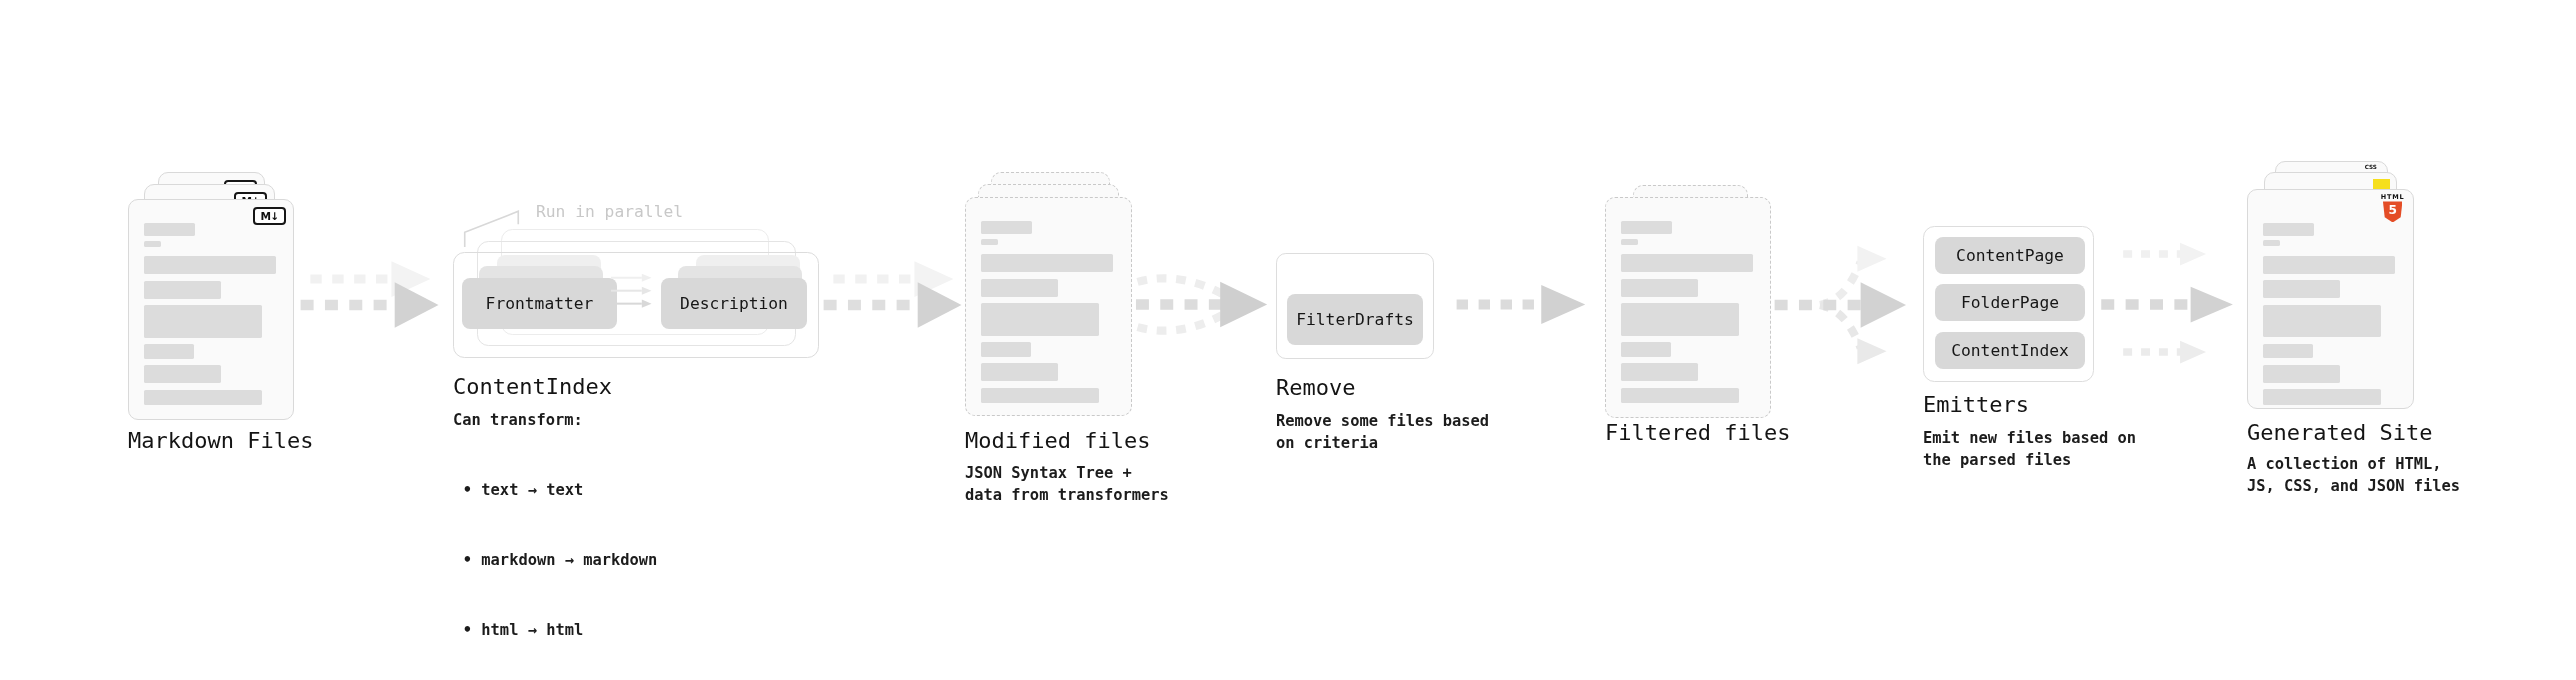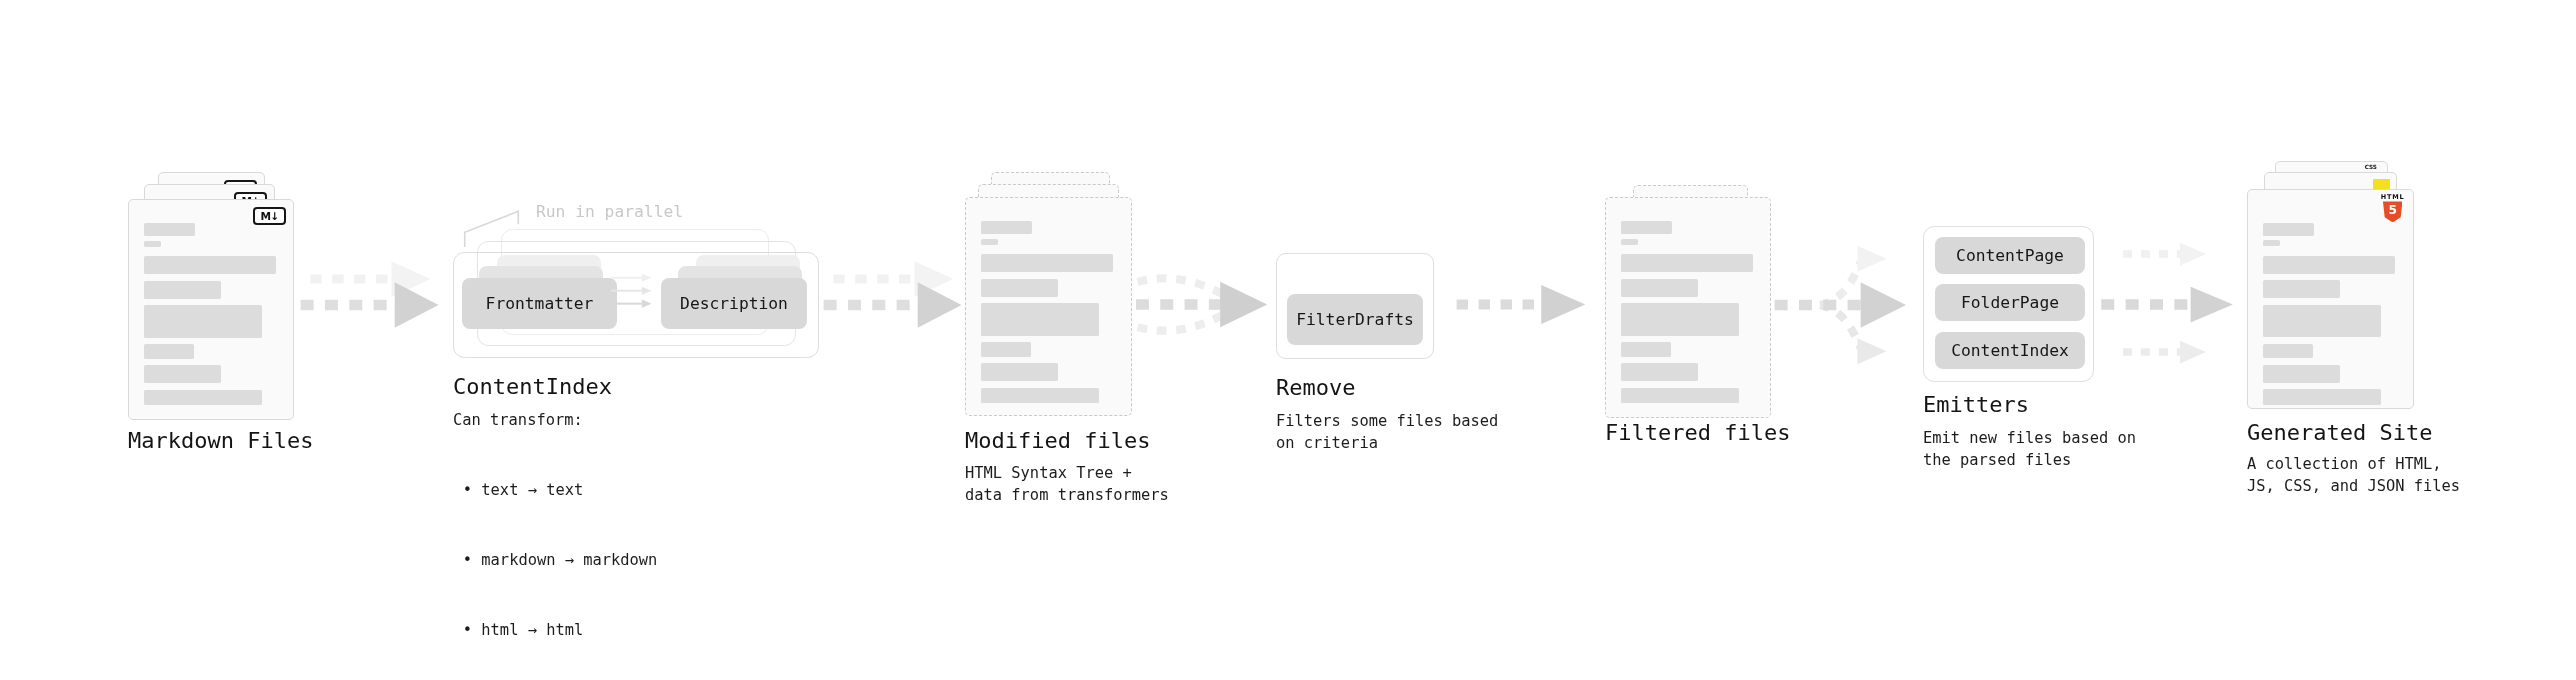--- a/index.html
+++ b/index.html
@@ -2,41 +2,41 @@
 <html style="font-size:13px"><head>
 <meta charset="utf-8">
 <style>
   html,body{margin:0;padding:0;}
   body{
     width:2576px;height:681px;position:relative;overflow:hidden;
     background:#ffffff;
     font-family:"DejaVu Sans Mono","Liberation Mono",monospace;
     color:#161616;
   }
-  .doc{position:absolute;background:#fafafa;border:1.6px solid #d9d9d9;border-radius:5px;box-sizing:border-box;}
+  .doc{position:absolute;background:#fafafa;border:1.6px solid #d9d9d9;border-radius:10px;box-sizing:border-box;}
   .doc.dashed{border-style:dashed;border-color:#c9c9c9;}
   .bars{position:absolute;left:15.4px;top:23px;}
   .bar{background:#dcdcdc;border-radius:1.6px;}
   .md-badge{
     position:absolute;top:6.5px;right:7.3px;width:32.5px;height:18.7px;background:#ffffff;
     border:2.4px solid #161616;border-radius:4.1px;box-sizing:border-box;
     display:flex;align-items:center;justify-content:center;
     font-family:"DejaVu Sans","Liberation Sans",sans-serif;font-weight:bold;font-size:10.6px;color:#111;
     letter-spacing:-0.8px;
   }
   .frame{position:absolute;border:1.6px solid #dddddd;border-radius:11.4px;box-sizing:border-box;}
   .frame.white{background:#ffffff;}
   .pbox{
     position:absolute;background:#d8d8d8;border-radius:8.1px;box-sizing:border-box;
     display:flex;align-items:center;justify-content:center;font-size:16.3px;color:#161616;white-space:nowrap;
   }
   .pbox.ghost1{background:#e4e4e4;}
   .pbox.ghost2{background:#efefef;}
   .title{position:absolute;font-size:22px;white-space:nowrap;color:#141414;}
-  .desc{position:absolute;font-size:15.4px;line-height:22px;white-space:nowrap;color:#1c1c1c;}
+  .desc{position:absolute;font-size:15.4px;line-height:22px;white-space:nowrap;color:#1c1c1c;font-weight:bold;}
   .desc .indent{margin-left:9.8px;margin-top:48px;}
   .callout-text{position:absolute;font-size:16.3px;color:#c8c8c8;white-space:nowrap;}
   svg.arrow{position:absolute;overflow:visible;}
   
   .css-badge{position:absolute;top:3.3px;right:6.5px;width:19.5px;text-align:center;}
   .css-badge .css-word{font-family:"DejaVu Sans","Liberation Sans",sans-serif;font-weight:bold;font-size:5.7px;line-height:5.7px;color:#111;}
   .css-badge .css-bar{height:2.4px;background:#2760e8;margin-top:0.8px;border-radius:0.8px;}
   .js-badge{position:absolute;top:5.7px;right:6.5px;width:17px;height:10.6px;background:#f6df1d;}
   .html5-badge{position:absolute;top:4.1px;right:8.1px;width:24.4px;text-align:center;}
   .html5-badge .html-word{font-family:"DejaVu Sans","Liberation Sans",sans-serif;font-weight:bold;font-size:6.5px;line-height:7.3px;letter-spacing:0.8px;color:#111;}
@@ -133,38 +133,38 @@
       <div class="bar" style="width:132px;height:18px;margin-bottom:6.5px;"></div>
       <div class="bar" style="width:77px;height:18px;margin-bottom:6.5px;"></div>
       <div class="bar" style="width:118px;height:32.5px;margin-bottom:6.5px;"></div>
       <div class="bar" style="width:50px;height:14.6px;margin-bottom:6.5px;"></div>
       <div class="bar" style="width:77px;height:18px;margin-bottom:6.5px;"></div>
       <div class="bar" style="width:118px;height:15.4px;"></div>
     </div>
   </div>
   <div class="title" style="left:965px;top:428px;">Modified files</div>
   <div class="desc" style="left:965px;top:462px;">
-    <div>HTML Syntax Tree +</div>
+    <div>JSON Syntax Tree +</div>
     <div>data from transformers</div>
   </div>
 </section>
 
 <svg class="arrow" style="left:1134px;top:264px;" width="140" height="81" viewBox="0 0 172 100">
   <path d="M4,22 C40,12 80,20 114,40" fill="none" stroke="#ededed" stroke-width="10" stroke-dasharray="12 12"></path>
   <path d="M4,78 C40,88 80,80 114,60" fill="none" stroke="#ededed" stroke-width="10" stroke-dasharray="12 12"></path>
   <line x1="2" y1="50" x2="108" y2="50" stroke="#dcdcdc" stroke-width="13" stroke-dasharray="16 14"></line>
   <polygon points="106,22 106,78 164,50" fill="#cfcfcf"></polygon>
 </svg>
 
 <section>
   <div class="frame white" style="left:1276px;top:253px;width:158px;height:106px;border-radius:9.8px;"></div>
   <div class="pbox" style="left:1287px;top:294px;width:136px;height:51px;">FilterDrafts</div>
   <div class="title" style="left:1276px;top:375px;">Remove</div>
   <div class="desc" style="left:1276px;top:410px;">
-    <div>Filters some files based</div>
+    <div>Remove some files based</div>
     <div>on criteria</div>
   </div>
 </section>
 
 <svg class="arrow" style="left:1455px;top:280px;" width="140" height="49" viewBox="0 0 172 60">
   <line x1="2" y1="30" x2="108" y2="30" stroke="#dbdbdb" stroke-width="12" stroke-dasharray="14 13"></line>
   <polygon points="106,6 106,54 160,30" fill="#d1d1d1"></polygon>
 </svg>
 
 <section>

